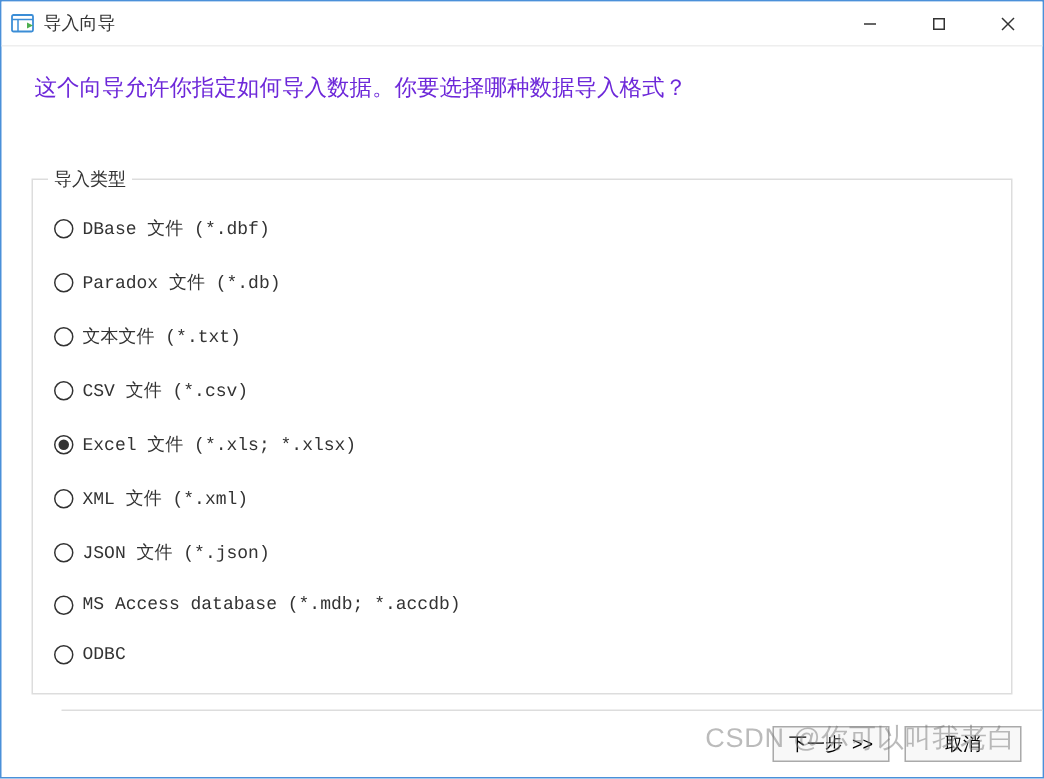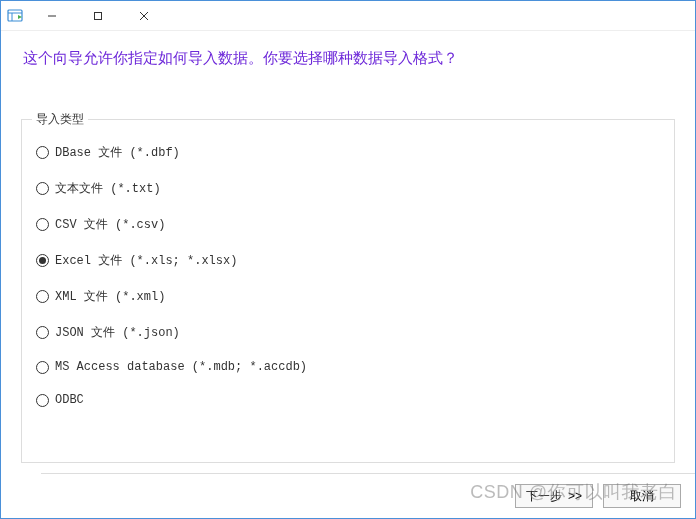--- a/index.html
+++ b/index.html
@@ -144,20 +144,21 @@
 
 <div class="titlebar">
   <span class="titlebar-icon">
     <svg viewBox="0 0 16 16">
       <rect x="1" y="2" width="14" height="11" rx="1" fill="none" stroke="#3b8dd6" stroke-width="1.2"></rect>
       <line x1="1" y1="5" x2="15" y2="5" stroke="#3b8dd6" stroke-width="1"></line>
       <line x1="5" y1="5" x2="5" y2="13" stroke="#3b8dd6" stroke-width="1"></line>
       <polygon points="11,7 15,9 11,11" fill="#4caf50"></polygon>
     </svg>
   </span>
+  <span class="titlebar-title">导入向导</span>
   <div class="win-controls">
     <div class="win-btn">
       <svg width="10" height="10" viewBox="0 0 10 10">
           <line x1="1" y1="5" x2="9" y2="5" stroke="#333" stroke-width="1"></line>
         </svg>
     </div>
     <div class="win-btn">
       <svg width="10" height="10" viewBox="0 0 10 10">
           <rect x="1.5" y="1.5" width="7" height="7" fill="none" stroke="#333" stroke-width="1"></rect>
         </svg>
@@ -172,20 +173,24 @@
 </div>
 
 <div class="heading">这个向导允许你指定如何导入数据。你要选择哪种数据导入格式？</div>
 
 <fieldset class="groupbox">
   <div class="group-label">导入类型</div>
   <div class="radio-list" id="radio-list">
       <label class="radio-item">
         <span class="radio-dot"></span>
         <span>DBase 文件 (*.dbf)</span>
+      </label>
+      <label class="radio-item">
+        <span class="radio-dot"></span>
+        <span>Paradox 文件 (*.db)</span>
       </label>
       <label class="radio-item">
         <span class="radio-dot"></span>
         <span>文本文件 (*.txt)</span>
       </label>
       <label class="radio-item">
         <span class="radio-dot"></span>
         <span>CSV 文件 (*.csv)</span>
       </label>
       <label class="radio-item">

